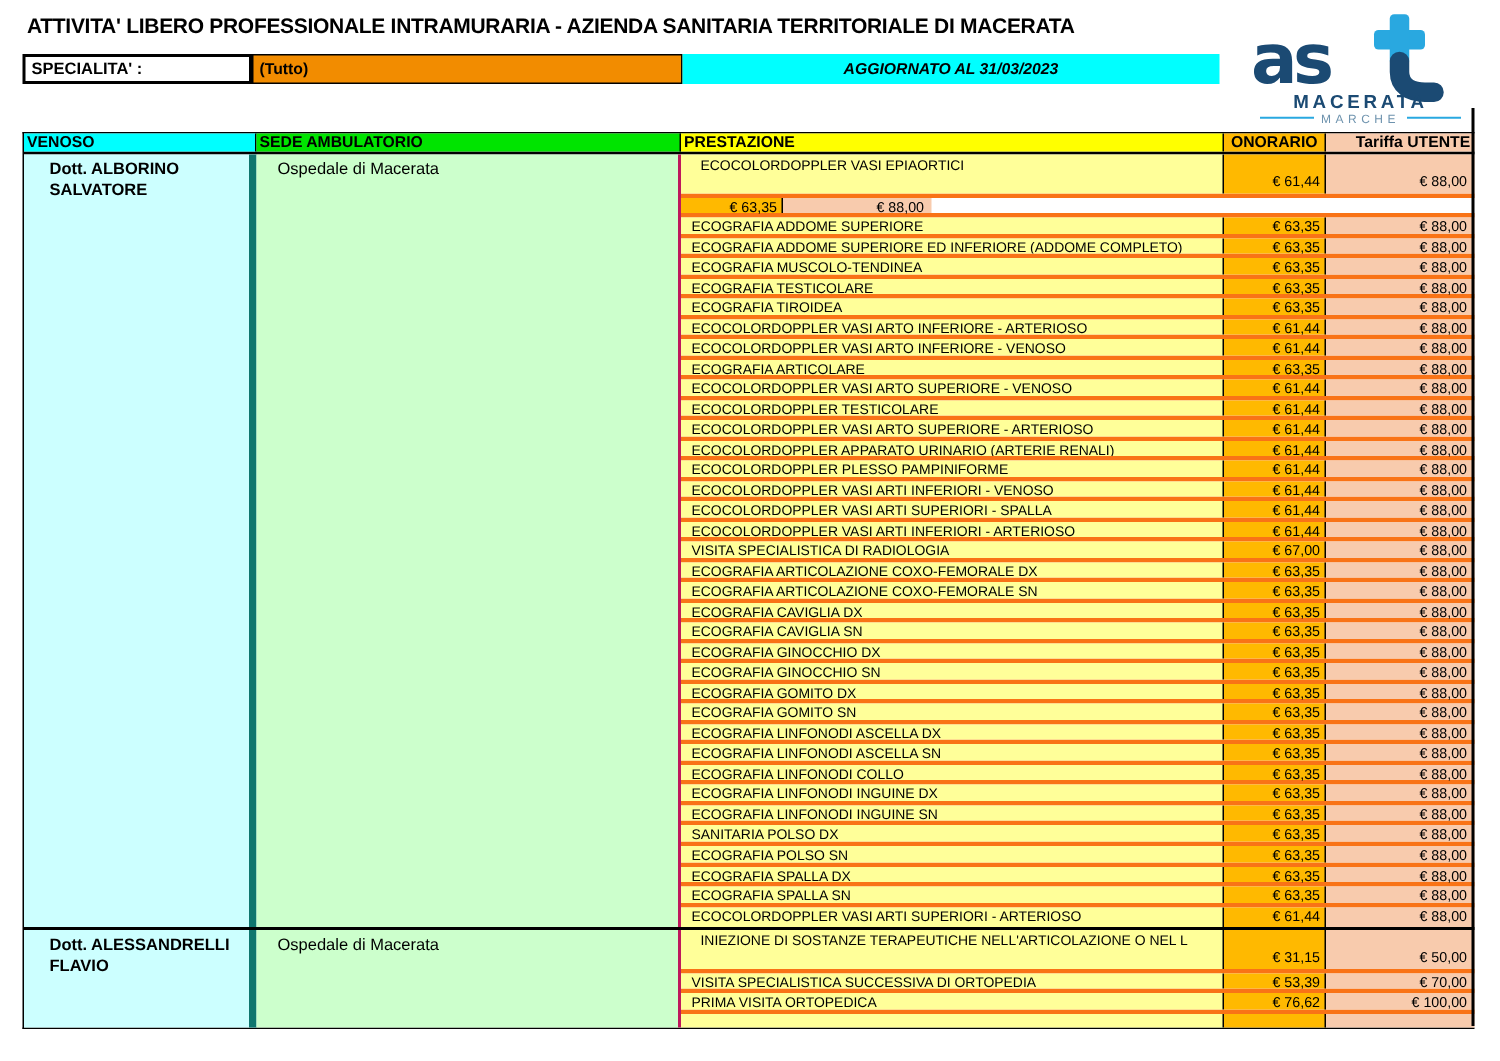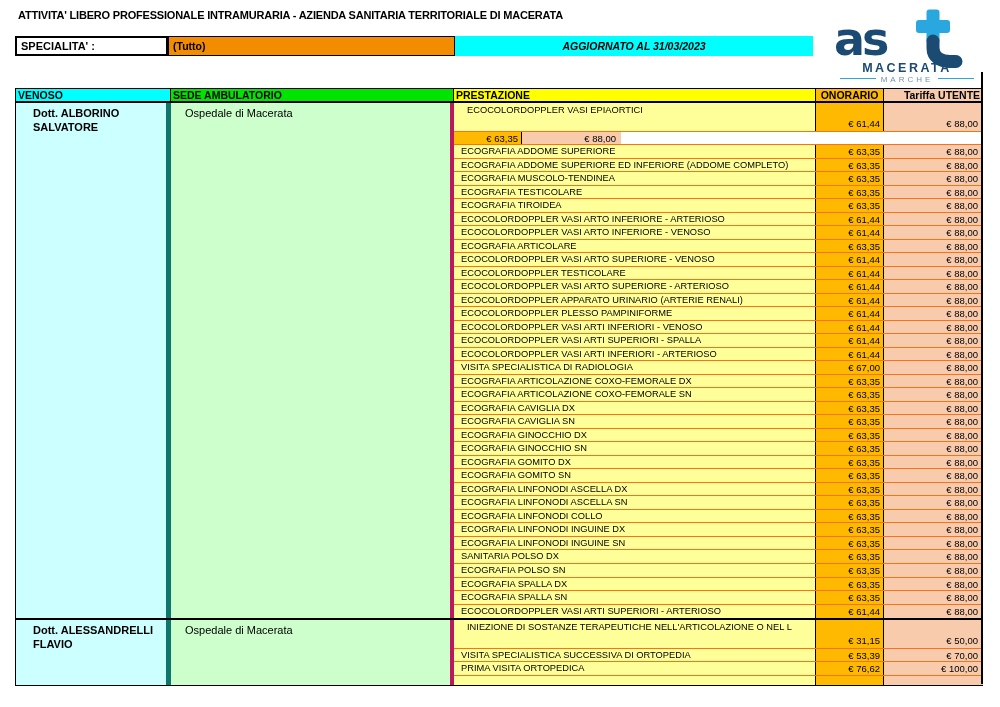--- a/index.html
+++ b/index.html
@@ -2,21 +2,21 @@
 <html><head>
 <meta charset="utf-8">
 <style>
   * { margin:0; padding:0; box-sizing:border-box; }
   html,body { background:#ffffff; }
   .page {
     position:relative; width:1000px; height:707px; background:#fff;
     font-family:"Liberation Sans", sans-serif; color:#000; overflow:hidden;
   }
   .title {
-    position:absolute; left:18px; top:9px; font-size:11px; font-weight:bold;
+    position:absolute; left:18px; top:9px; font-size:14px; font-weight:bold;
     letter-spacing:-0.2px; white-space:nowrap;
   }
   .spec-label {
     position:absolute; left:15px; top:36px; width:153px; height:20px;
     background:#fff; border:2px solid #000; font-weight:bold; font-size:11px;
     padding:2px 0 0 4px;
   }
   .spec-value {
     position:absolute; left:168px; top:36px; width:287px; height:20px;
     background:var(--c-filter-orange); border:1px solid #000;
@@ -46,25 +46,25 @@
   .h-onor  { width:68px;  background:var(--c-orange); text-align:center; padding-left:0; }
   .h-tar   { width:99px;  background:var(--c-peach);  text-align:center; padding-left:17px; border-right:none; }
 
   .section { display:flex; border-bottom:2px solid #000; }
   .section:last-child { border-bottom:none; }
   .medico {
     width:155px; background:var(--c-cyan-light); border-right:5px solid #0f766e;
     font-weight:bold; font-size:11px; line-height:14px; padding:3px 6px 16px 17px;
   }
   .sede {
-    width:283px; background:var(--c-green-light); border-right:4px solid #be185d;
+    width:283px; background:var(--c-green-light); border-right:2px solid #be185d;
     font-size:11px; line-height:14px; padding:3px 6px 11px 14px;
   }
   .rows { width:529px; }
-  .row { display:flex; height:13.53px; border-bottom:1px solid #f97316; }
+  .row { display:flex; height:13.53px; border-bottom:3px solid #f97316; }
   .rows .row:last-child { border-bottom:none; }
   .row.tall { height:28.5px; }
   .row.stub { height:9.5px; }
   .prest {
     width:362px; background:var(--c-yellow-light); border-right:1px solid #000;
     font-size:9.3px; line-height:11.5px; padding:1px 1px 0 7px;
     white-space:nowrap; overflow:hidden;
   }
   .onor {
     width:68px; background:var(--c-orange); border-right:1px solid #000;

